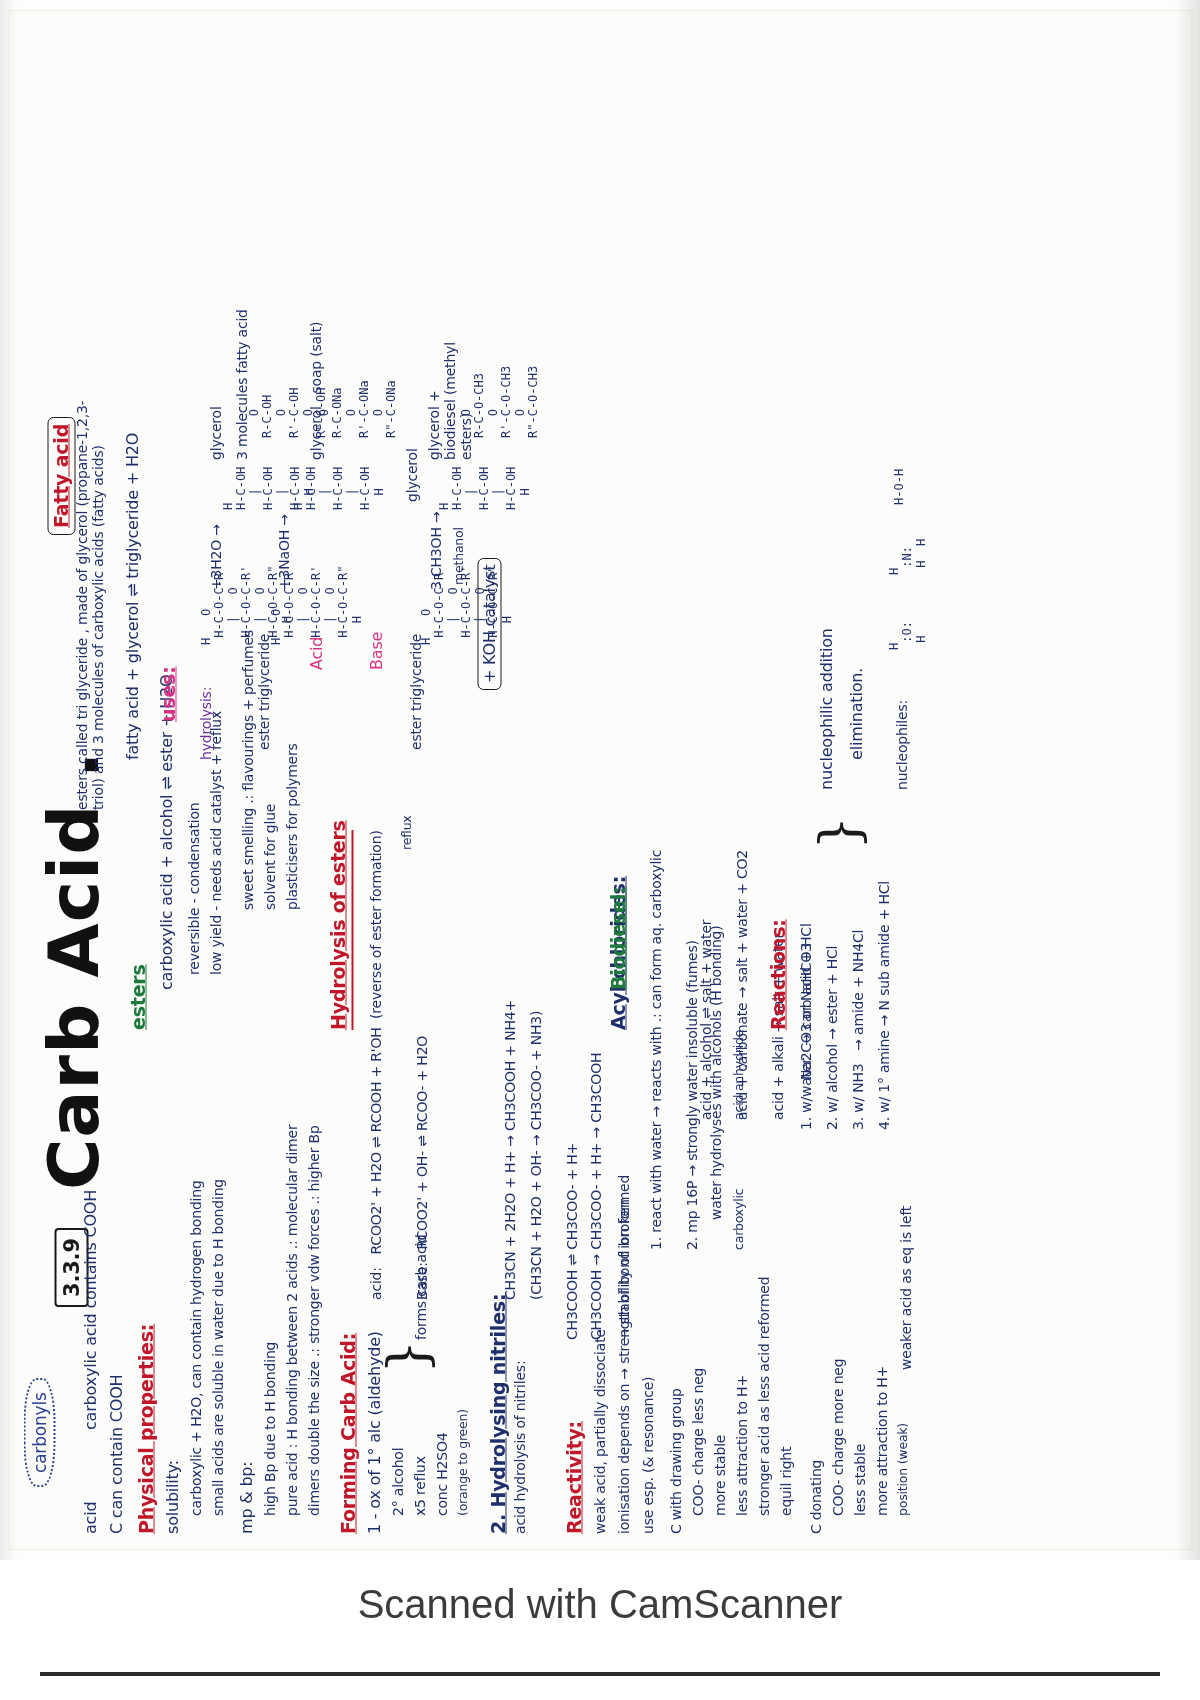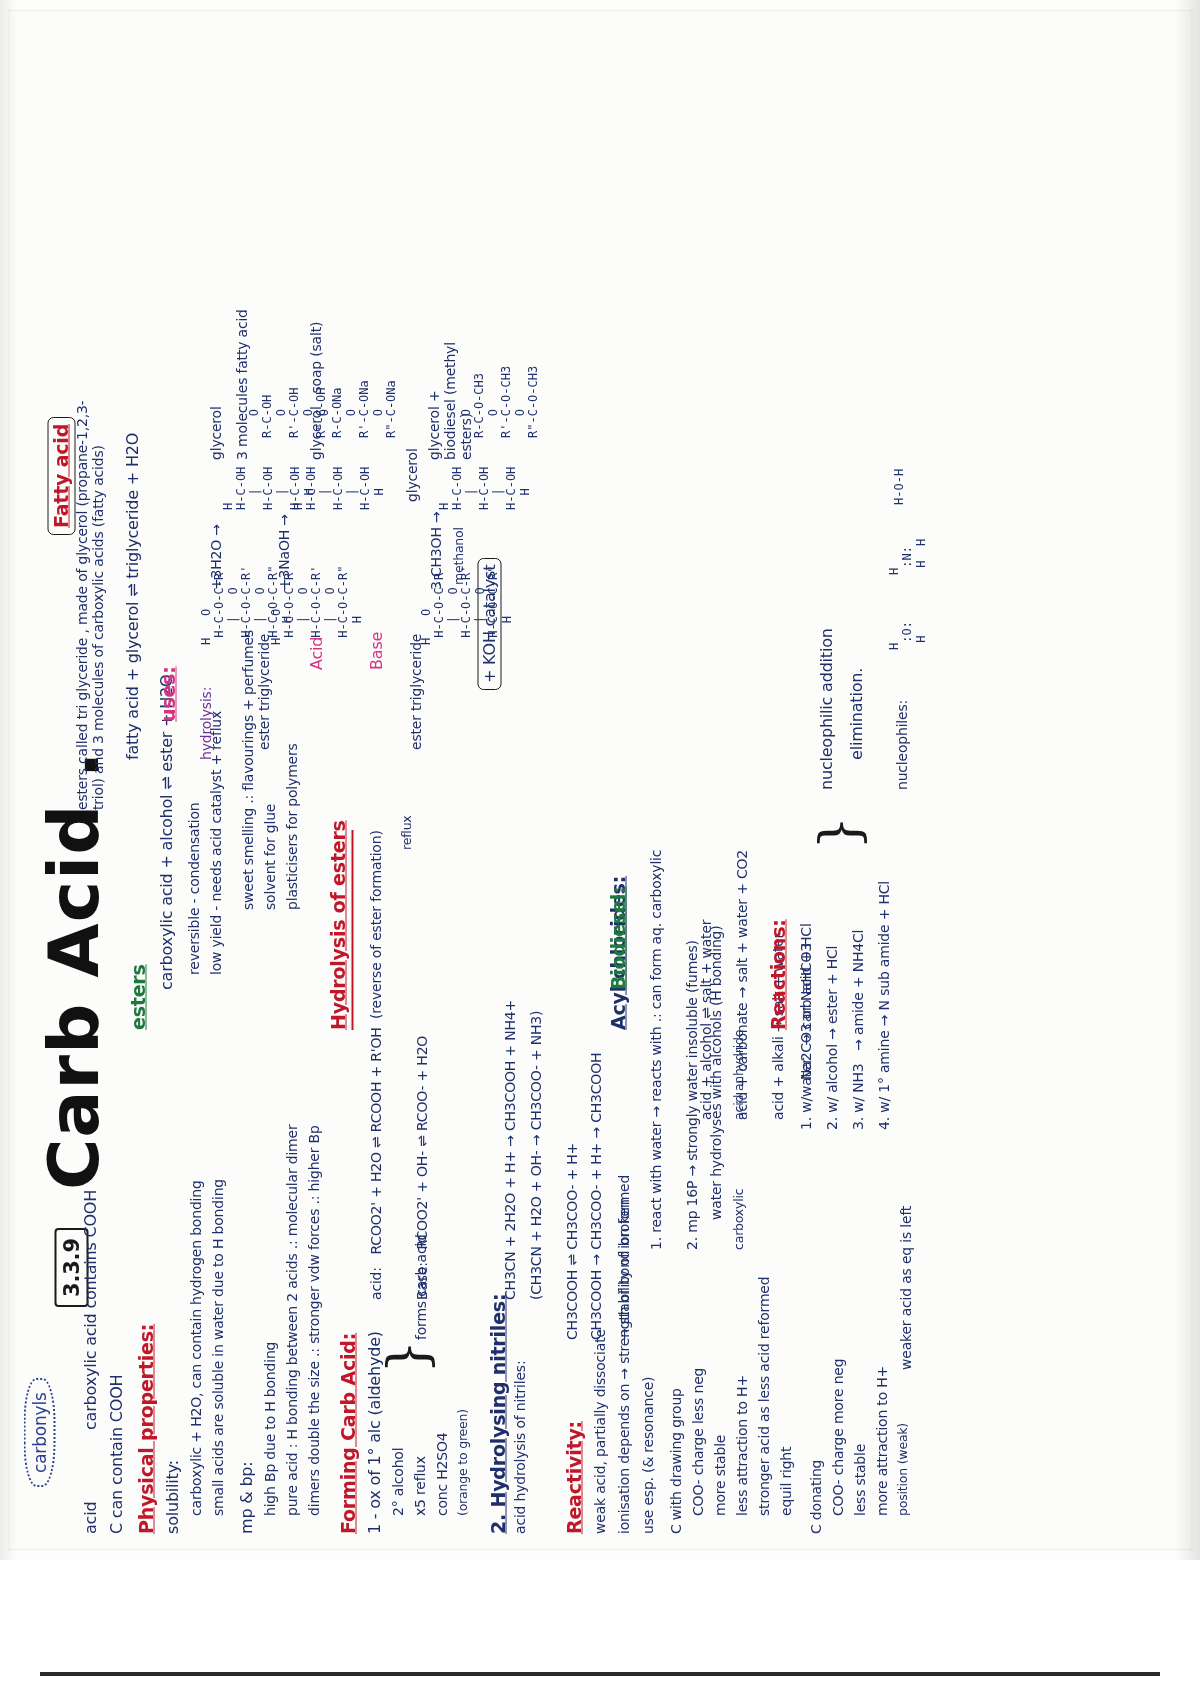--- a/index.html
+++ b/index.html
@@ -363,14 +363,15 @@
 
     <div class="ink green heading hand" style="left:560px; top:600px;">Biodiesel:</div>
 
   </div>
 
   <div class="edge-shadow"></div>
   <div class="edge-shadow-left"></div>
 </div>
 
 <div id="footer">
+  <div class="cs">Scanned with CamScanner</div>
   <div class="bar"></div>
 </div>
 
 </body></html>

